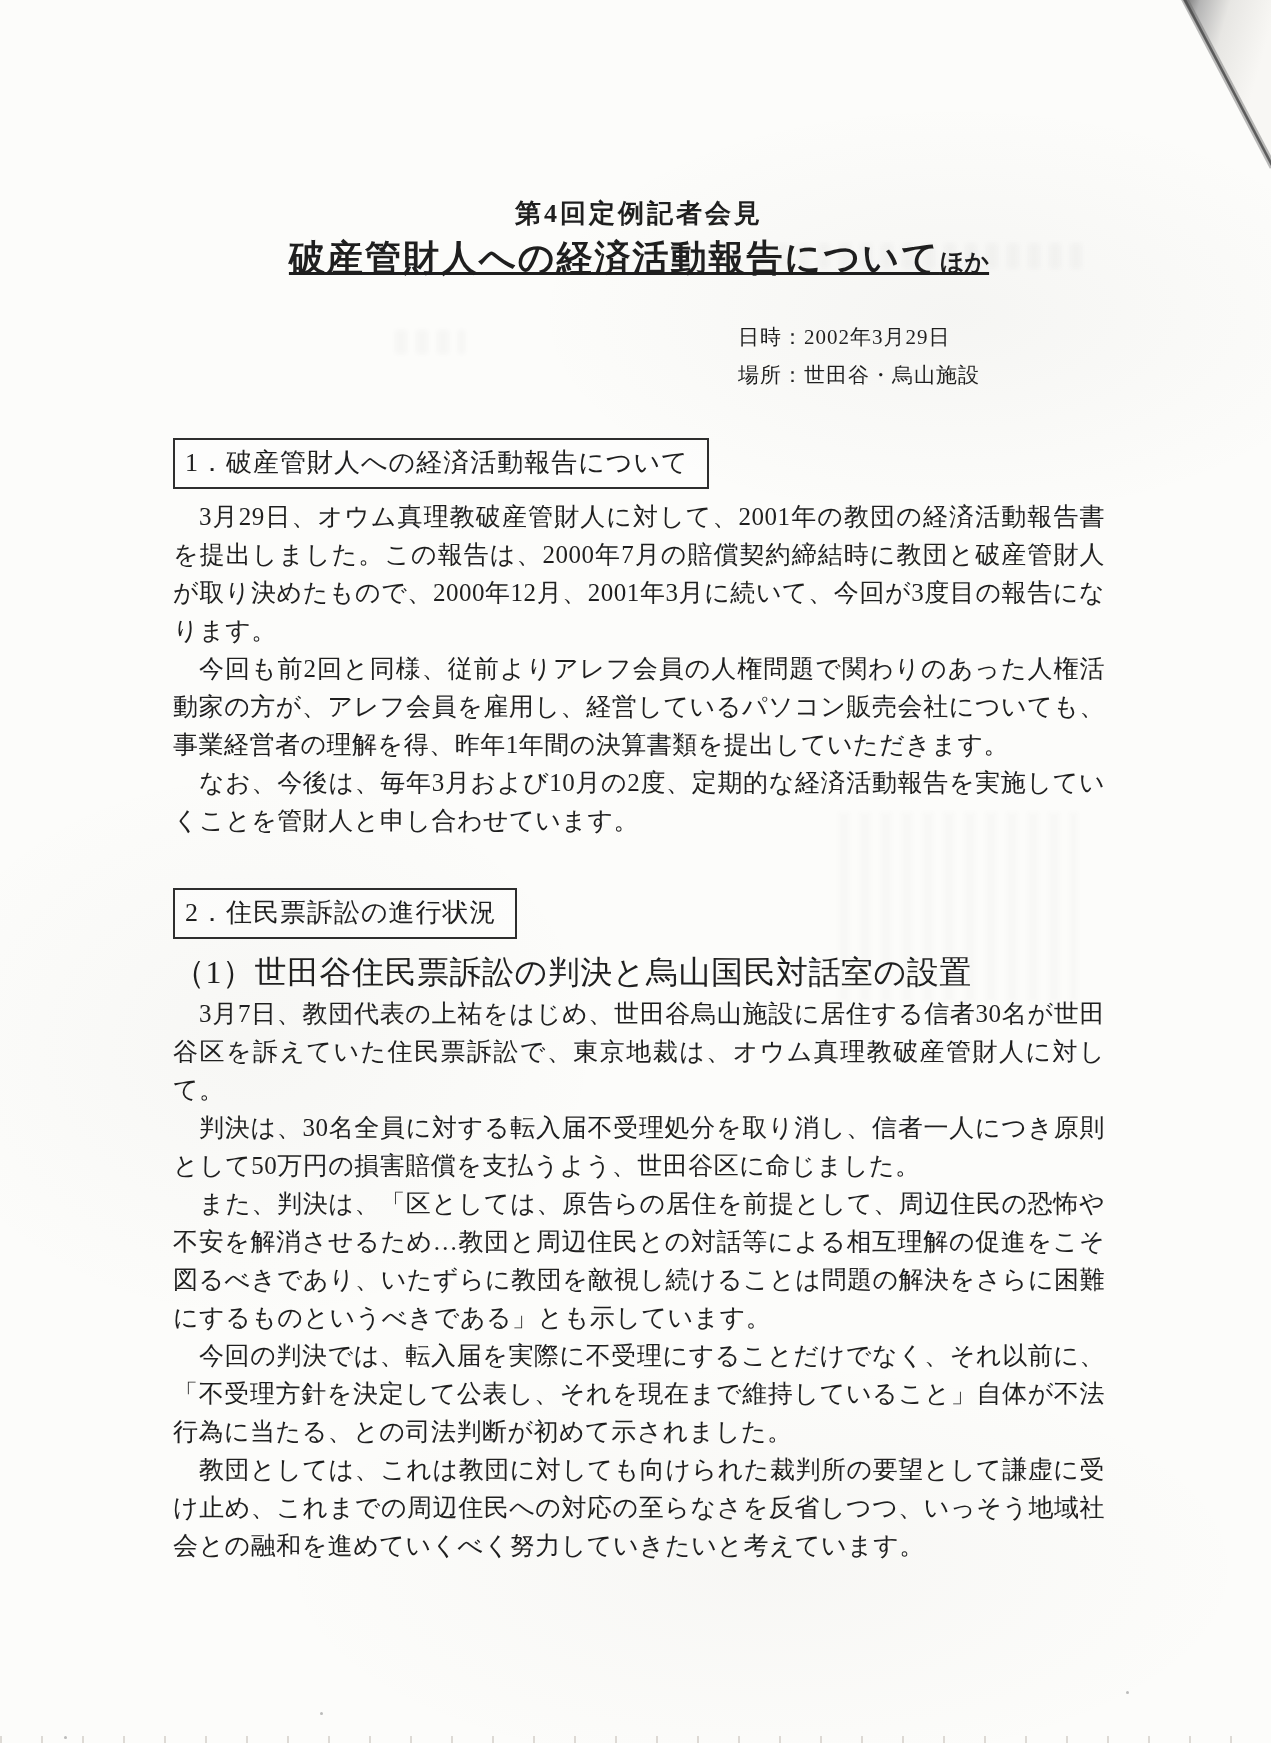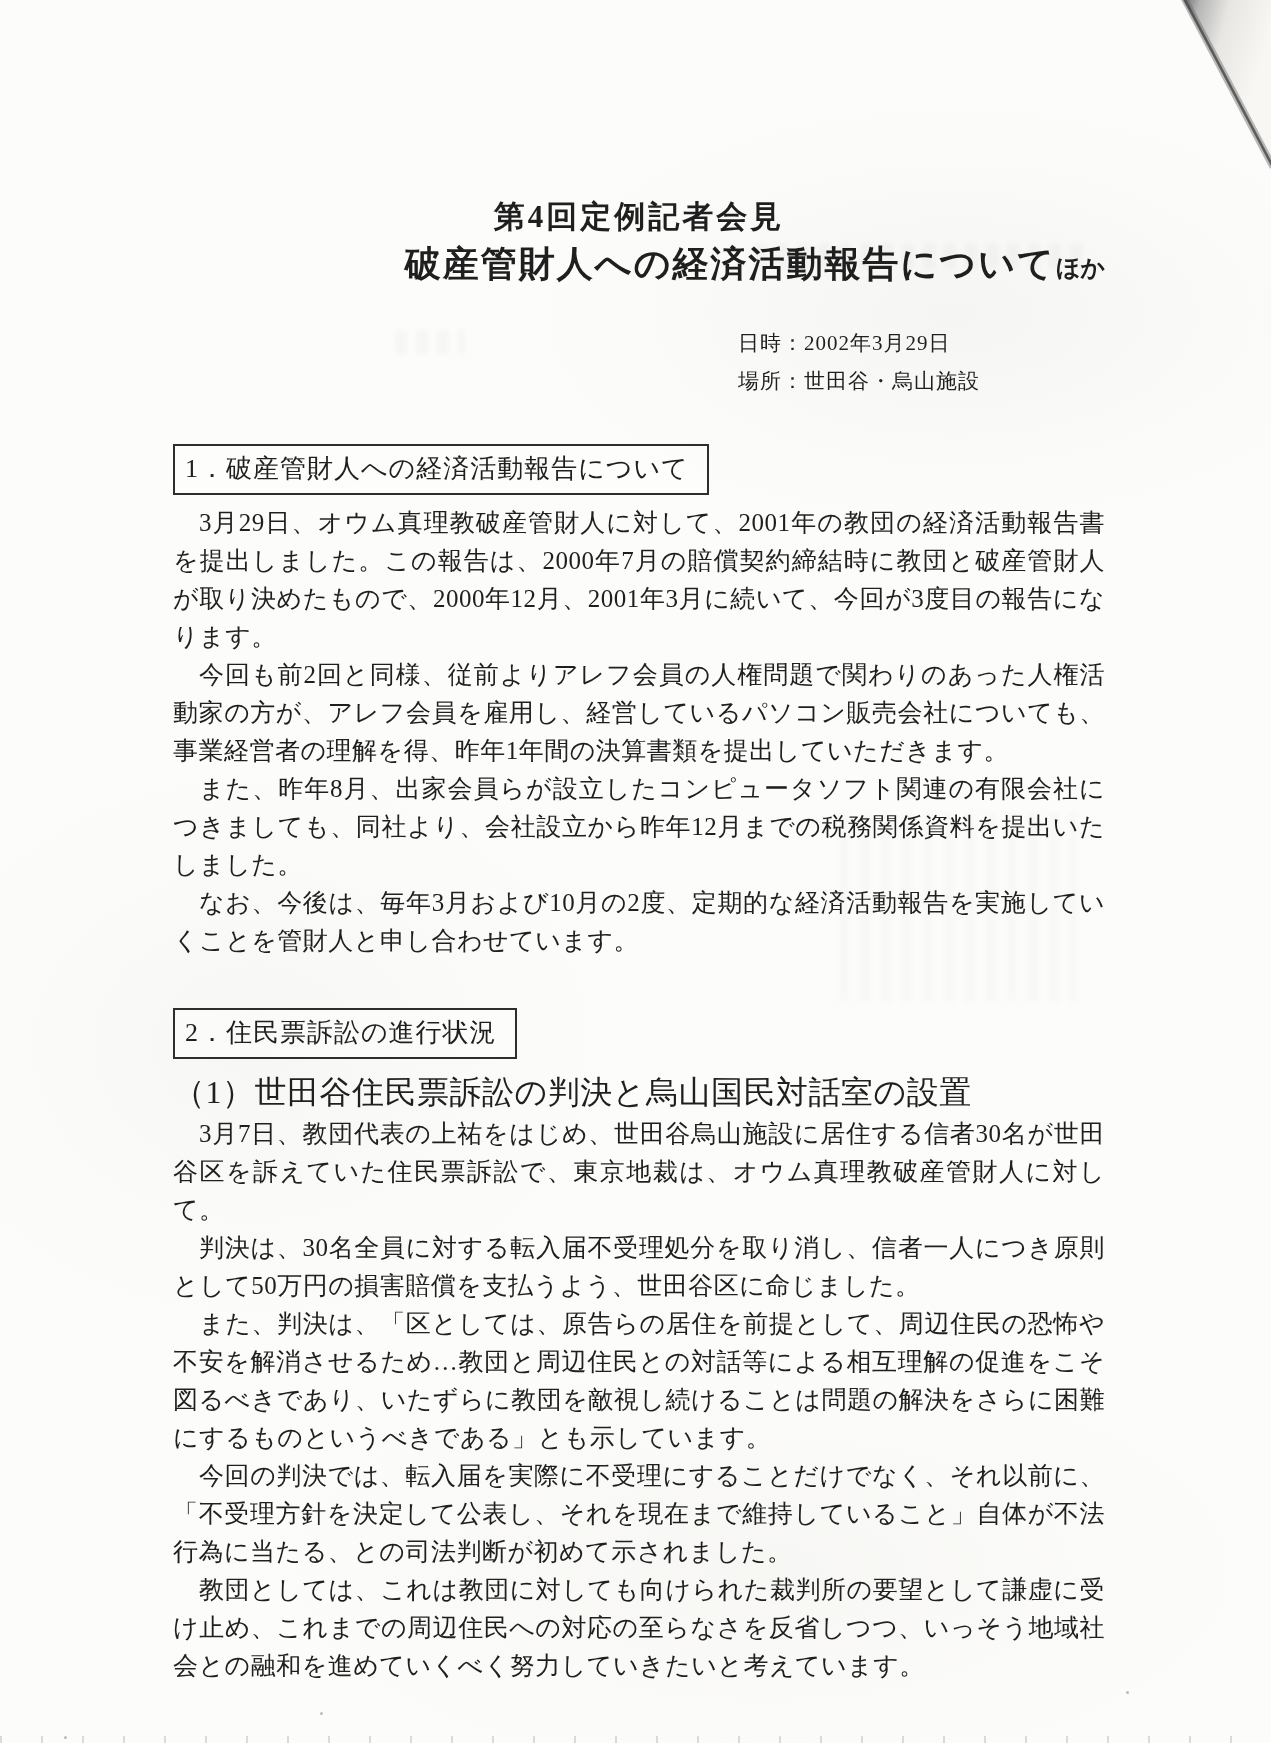--- a/index.html
+++ b/index.html
@@ -21,32 +21,33 @@
     font-family: "Liberation Serif", "DejaVu Serif", serif;
     overflow: hidden;
   }
   .content {
     position: relative;
     margin: 0 166px 0 173px; 
   }
   .title-line1 {
     padding-top: 198px;
     text-align: center;
-    font-size: 31px;
+    font-size: 26px;
     font-weight: bold;
     letter-spacing: 3px;
     line-height: 1.2;
   }
   .title-line2 {
     margin-top: 8px;
-    text-align: right;
+    text-align: center;
     font-size: 36px;
     font-weight: bold;
     letter-spacing: 2px;
     line-height: 1.2;
+    text-decoration: underline;
   }
   .title-suffix {
     font-size: 24px;
     font-weight: bold;
     letter-spacing: 0;
   }
   .meta-block {
     margin-top: 38px;
     margin-left: 565px;
     font-size: 21px;
@@ -154,21 +155,20 @@
       <div>日時：2002年3月29日</div>
       <div>場所：世田谷・烏山施設</div>
     </div>
 
     <div>
       <div class="section-box box-1">1．破産管財人への経済活動報告について</div>
     </div>
     <div class="body-text">
       <p>3月29日、オウム真理教破産管財人に対して、2001年の教団の経済活動報告書を提出しました。この報告は、2000年7月の賠償契約締結時に教団と破産管財人が取り決めたもので、2000年12月、2001年3月に続いて、今回が3度目の報告になります。</p>
       <p>今回も前2回と同様、従前よりアレフ会員の人権問題で関わりのあった人権活動家の方が、アレフ会員を雇用し、経営しているパソコン販売会社についても、事業経営者の理解を得、昨年1年間の決算書類を提出していただきます。</p>
-      <p>また、昨年8月、出家会員らが設立したコンピュータソフト関連の有限会社につきましても、同社より、会社設立から昨年12月までの税務関係資料を提出いたしました。</p>
       <p>なお、今後は、毎年3月および10月の2度、定期的な経済活動報告を実施していくことを管財人と申し合わせています。</p>
     </div>
 
     <div>
       <div class="section-box box-2">2．住民票訴訟の進行状況</div>
     </div>
     <div class="subheading">（1）世田谷住民票訴訟の判決と烏山国民対話室の設置</div>
     <div class="body-text sub-body">
       <p>3月7日、教団代表の上祐をはじめ、世田谷烏山施設に居住する信者30名が世田谷区を訴えていた住民票訴訟で、東京地裁は、オウム真理教破産管財人に対して。</p>
       <p>判決は、30名全員に対する転入届不受理処分を取り消し、信者一人につき原則として50万円の損害賠償を支払うよう、世田谷区に命じました。</p>

